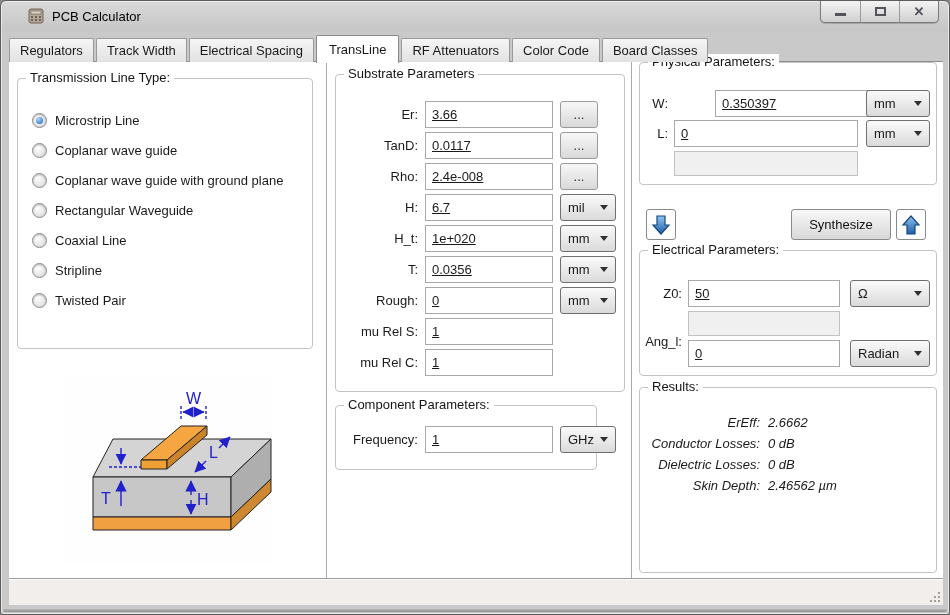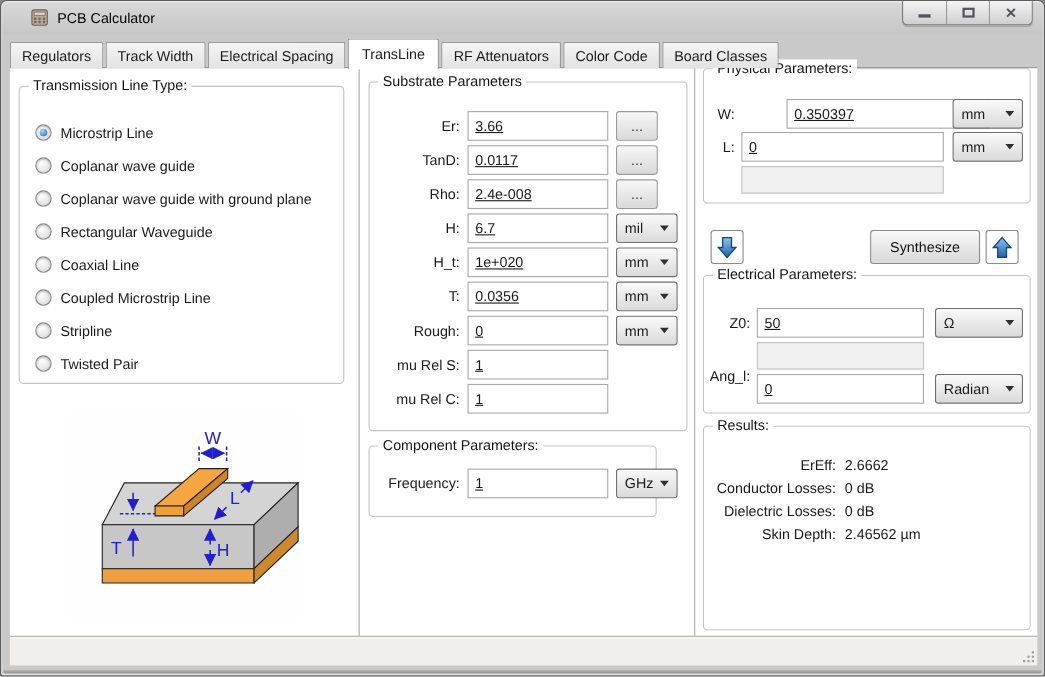--- a/index.html
+++ b/index.html
@@ -75,21 +75,21 @@
     height:27px; margin-bottom:4px; }
   .srow .lbl{ text-align:right; white-space:nowrap; }
   .sub-rows{ position:absolute; top:26px; left:6px; right:6px; }
 
   
   .abs{ position:absolute; }
   .r-lbl{ text-align:right; white-space:nowrap; }
 
   
   .res-rows{ position:absolute; top:24px; left:8px; right:8px; }
-  .rrow{ display:grid; grid-template-columns:112px 1fr; column-gap:8px; height:21px; align-items:center; }
+  .rrow{ display:grid; grid-template-columns:112px 1fr; column-gap:8px; height:21px; align-items:center;font-style:italic; }
   .rrow .lbl{ text-align:right; white-space:nowrap; }
 
   
   .statusbar{ position:absolute; left:8px; bottom:9px; width:934px; height:26px; background:#f2eeec;
     border-top:1px solid #fbfbfb; z-index:2; }
   .grip{ position:absolute; right:3px; bottom:3px; width:12px; height:12px; }
   .grip i{ position:absolute; width:2px; height:2px; background:#a59e98; }
   .grip i:nth-child(1){ right:0; bottom:0; } .grip i:nth-child(2){ right:4px; bottom:0; }
   .grip i:nth-child(3){ right:0; bottom:4px; } .grip i:nth-child(4){ right:8px; bottom:0; }
   .grip i:nth-child(5){ right:0; bottom:8px; } .grip i:nth-child(6){ right:4px; bottom:4px; }
@@ -158,24 +158,20 @@
         <div class="radio-item">
             <span class="rb"></span>
             <span class="radio-label">Rectangular Waveguide</span>
           </div>
         <div class="radio-item">
             <span class="rb"></span>
             <span class="radio-label">Coaxial Line</span>
           </div>
         <div class="radio-item">
             <span class="rb"></span>
-            <span class="radio-label">Coupled Microstrip Line</span>
-          </div>
-        <div class="radio-item">
-            <span class="rb"></span>
             <span class="radio-label">Stripline</span>
           </div>
         <div class="radio-item">
             <span class="rb"></span>
             <span class="radio-label">Twisted Pair</span>
           </div>
       </div>
     </div>
 
     <svg class="abs" style="left:54px; top:312px;" width="210" height="190" viewBox="0 0 210 190">

